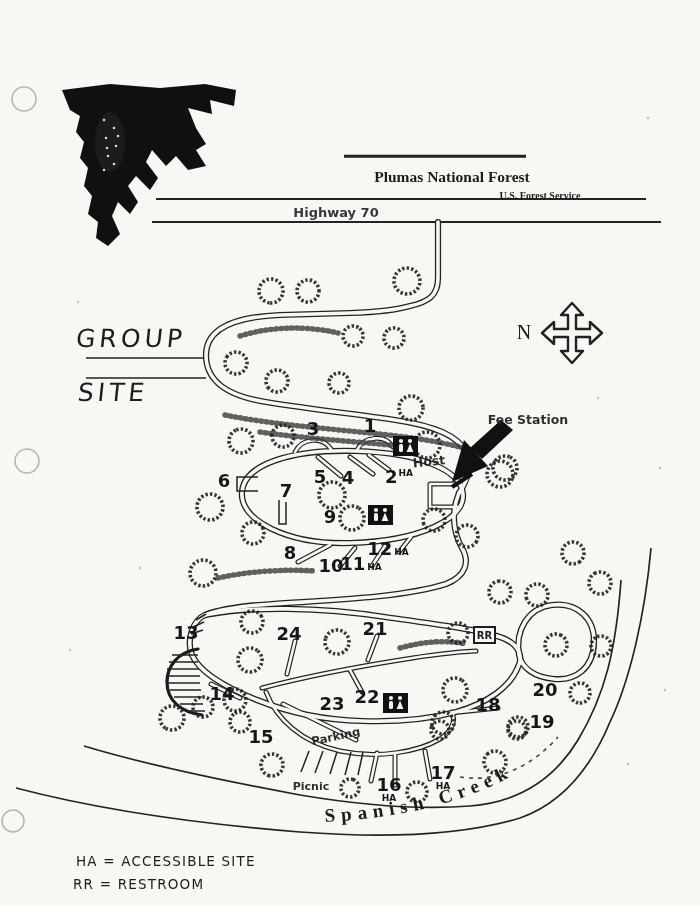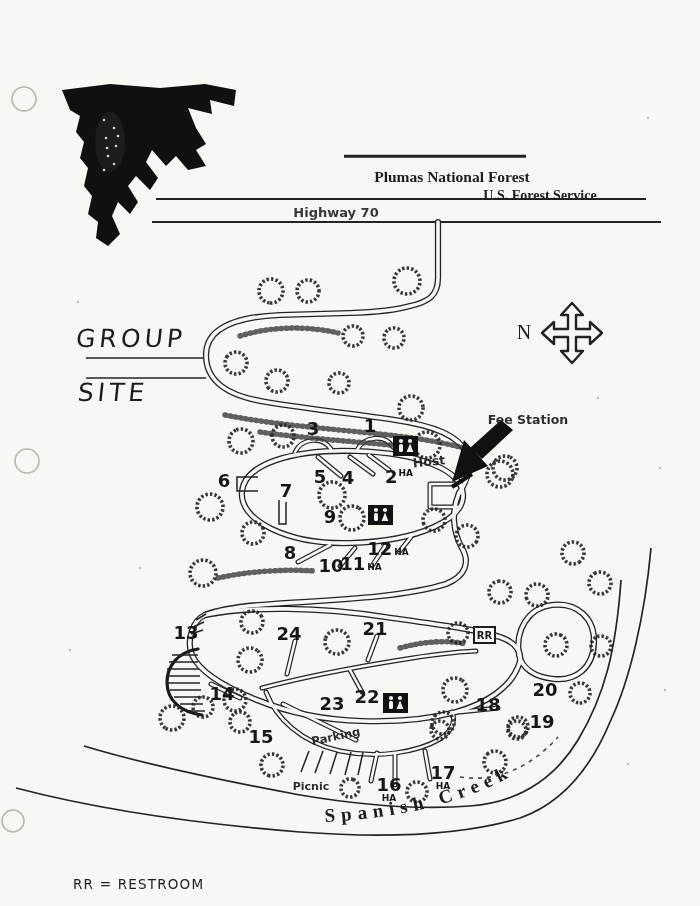--- a/index.html
+++ b/index.html
@@ -3,21 +3,21 @@
 <meta charset="utf-8">
 <style>
   html,body{margin:0;padding:0}
   body{width:700px;height:906px;background:#fff}
   .page{position:relative;width:700px;height:906px;background:#f8f7f3;overflow:hidden;
         font-family:"DejaVu Sans",sans-serif;color:#1d1d1d}
   .page svg{position:absolute;left:0;top:0}
   .lbl{position:absolute;transform:translate(-50%,-50%);white-space:nowrap;line-height:1;color:#1c1c1c}
   .title{font-family:"Liberation Serif",serif;font-weight:700;font-size:29px;letter-spacing:.5px}
   .subtitle{font-family:"Liberation Serif",serif;font-weight:700;font-size:15.5px}
-  .agency{font-family:"Liberation Serif",serif;font-weight:700;font-size:14px}
+  .agency{font-family:"Liberation Serif",serif;font-weight:700;font-size:10px}
   .rule{position:absolute;transform:translate(-50%,-50%);background:#222;height:2.5px;width:182px}
   .hwy{font-weight:700;font-size:13px;opacity:.88}
   .hand-big{font-size:25px;letter-spacing:4px;transform:translate(-50%,-50%) skewX(-6deg);font-weight:400}
   .marker{font-weight:700;font-size:12.5px;opacity:.92}
   .host{transform:translate(-50%,-50%) rotate(-6deg)}
   .parking{transform:translate(-50%,-50%) rotate(-12deg);font-size:11.5px}
   .picnic{font-size:11px}
   .compass-n{font-family:"Liberation Serif",serif;font-size:20px}
   .legend-line{position:absolute;transform:translate(0,-50%);white-space:nowrap;
                font-size:13.5px;letter-spacing:1.2px;font-weight:500}
@@ -272,20 +272,21 @@
   <div class="lbl subtitle" style="left:452px;top:177px">Plumas National Forest</div>
   <div class="lbl agency" style="left:540px;top:196px">U.S. Forest Service</div>
   <div class="lbl hwy" style="left:336px;top:212px">Highway 70</div>
   <div class="lbl hand-big" style="left:131px;top:338px">GROUP</div>
   <div class="lbl hand-big" style="left:113px;top:392px">SITE</div>
   <div class="lbl compass-n" style="left:524px;top:332px">N</div>
   <div class="lbl marker" style="left:528px;top:420px">Fee Station</div>
   <div class="lbl marker host" style="left:429px;top:462px">Host</div>
   <div class="lbl marker parking" style="left:336px;top:737px">Parking</div>
   <div class="lbl marker picnic" style="left:311px;top:786px">Picnic</div>
+  <div class="legend-line" style="left:76px;top:861px">HA = ACCESSIBLE SITE</div>
   <div class="legend-line" style="left:73px;top:884px">RR = RESTROOM</div>
 
   <div id="site-layer">
       <div class="site" style="left: 370px; top: 426px;"><span class="num">1</span></div>
       <div class="site" style="left: 381px; top: 477px; margin-left: 18px;"><span class="num">2</span><span class="ha-sup">HA</span></div>
       <div class="site" style="left: 313px; top: 429px;"><span class="num">3</span></div>
       <div class="site" style="left: 348px; top: 478px;"><span class="num">4</span></div>
       <div class="site" style="left: 320px; top: 477px;"><span class="num">5</span></div>
       <div class="site" style="left: 224px; top: 481px;"><span class="num">6</span></div>
       <div class="site" style="left: 286px; top: 491px;"><span class="num">7</span></div>

